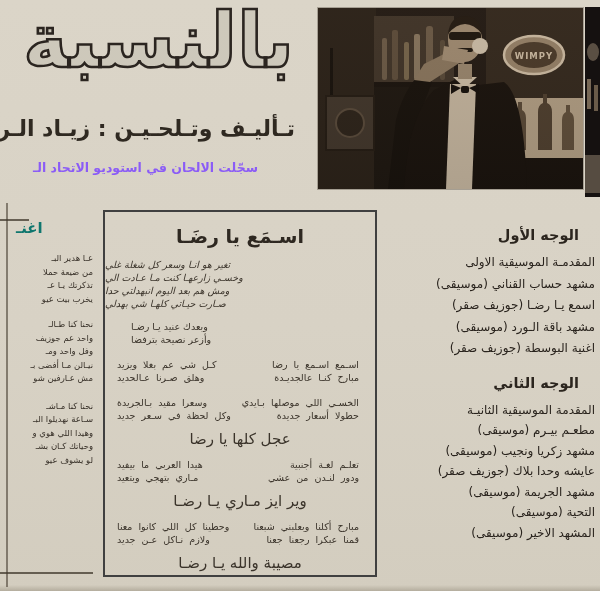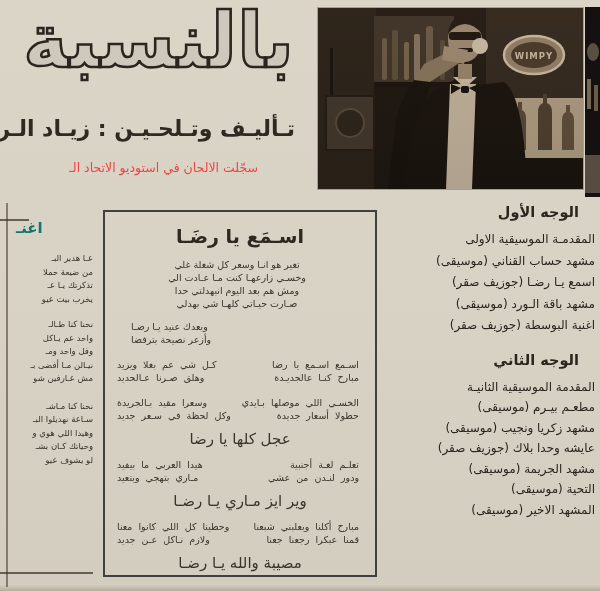--- a/index.html
+++ b/index.html
@@ -16,21 +16,21 @@
     color:rgba(43,37,32,0.07);
     -webkit-text-stroke:2.6px #2b2520;
     letter-spacing:0;
   }
   .credit-line{
     position:absolute;top:116px;right:305px;white-space:nowrap;direction:rtl;
     font-size:22px;font-weight:bold;color:#2f2921;
   }
   .studio-line{
     position:absolute;top:160px;right:342px;white-space:nowrap;direction:rtl;
-    font-size:12.5px;font-weight:normal;color:#ef4444;
+    font-size:12.5px;font-weight:bold;color:#8b5cf6;
   }
   
   .photo{position:absolute;left:318px;top:8px;width:265px;height:181px;box-shadow:0 0 0 1px rgba(70,60,48,.35);}
   .edge-strip{position:absolute;left:585px;top:7px;width:15px;height:190px;}
   
   .fold-line{position:absolute;left:6px;top:203px;width:2px;height:384px;background:rgba(62,52,40,.55);}
   .rule{position:absolute;background:rgba(64,56,44,.75);height:1.5px;}
   .rule.top-left{left:0;top:219px;width:29px;}
   .rule.bottom-left{left:0;top:572px;width:93px;}
   
@@ -39,29 +39,29 @@
   .left-col .ln{font-size:8.5px;line-height:13.5px;white-space:nowrap;overflow:hidden;}
   .left-col .gap-a{height:12px;}
   .left-col .gap-b{height:14px;}
   
   .lyrics-box{
     position:absolute;left:103px;top:210px;width:270px;height:363px;
     border:2px solid #404040;direction:rtl;color:#3a332a;
     padding:0;box-sizing:content-box;
   }
   .lyrics-title{margin-top:13px;text-align:center;font-size:19px;font-weight:bold;color:#2e2821;}
-  .stanza-right{margin:11px 6px 0 0;text-align:center;}
+  .stanza-right{margin:11px 6px 0 0;text-align:left;font-style:italic;}
   .refrain-left{margin:10px 12px 0 0;padding-left:26px;text-align:left;}
   .lyrics-box .ln{font-size:9.5px;line-height:13px;white-space:nowrap;}
   .two-col{display:flex;justify-content:space-between;margin:12px 16px 0 12px;}
   .two-col .col-r{text-align:right;word-spacing:3px;}
   .two-col .col-l{text-align:left;word-spacing:3px;}
   .mid-line{margin-top:11px;text-align:center;font-size:15px;line-height:13px;}
   
-  .tracks{position:absolute;right:5px;top:204px;width:208px;direction:rtl;text-align:right;color:#29231d;}
+  .tracks{position:absolute;right:5px;top:227px;width:208px;direction:rtl;text-align:right;color:#29231d;}
   .side-header{font-size:14.5px;font-weight:bold;margin:0 16px 9px 0;color:#2b251e;}
   .side-header.second{margin-top:15px;}
   .tracks .ln{font-size:12px;line-height:21.5px;white-space:nowrap;}
   .tracks .side2 .ln{line-height:20.5px;}
   
   .bottom-shade{position:absolute;left:0;bottom:0;width:600px;height:6px;
     background:linear-gradient(180deg,rgba(0,0,0,0),rgba(100,90,72,.28));}
 </style>
 </head>
 <body>
@@ -153,21 +153,21 @@
 <div class="left-col">
   <div>
       <div class="ln">عـا هدير البـ</div>
       <div class="ln">من ضيعة حملا</div>
       <div class="ln">تذكرتك يـا عـ</div>
       <div class="ln">يخرب بيت عيو</div>
     </div>
   <div class="gap-a"></div>
   <div>
       <div class="ln">نحنا كنا طـالـ</div>
-      <div class="ln">واحد عم يـاكل</div>
+      <div class="ln">واحد عم جوزيف</div>
       <div class="ln">وفل واحد ومـ</div>
       <div class="ln">نيـالن مـا أفضى بـ</div>
       <div class="ln">مش عـارفين شو</div>
     </div>
   <div class="gap-b"></div>
   <div>
       <div class="ln">نحنا كنا مـاشـ</div>
       <div class="ln">سـاعة نهديلوا البـ</div>
       <div class="ln">وهيدا اللي هوي و</div>
       <div class="ln">وحياتك كـان بشـ</div>

